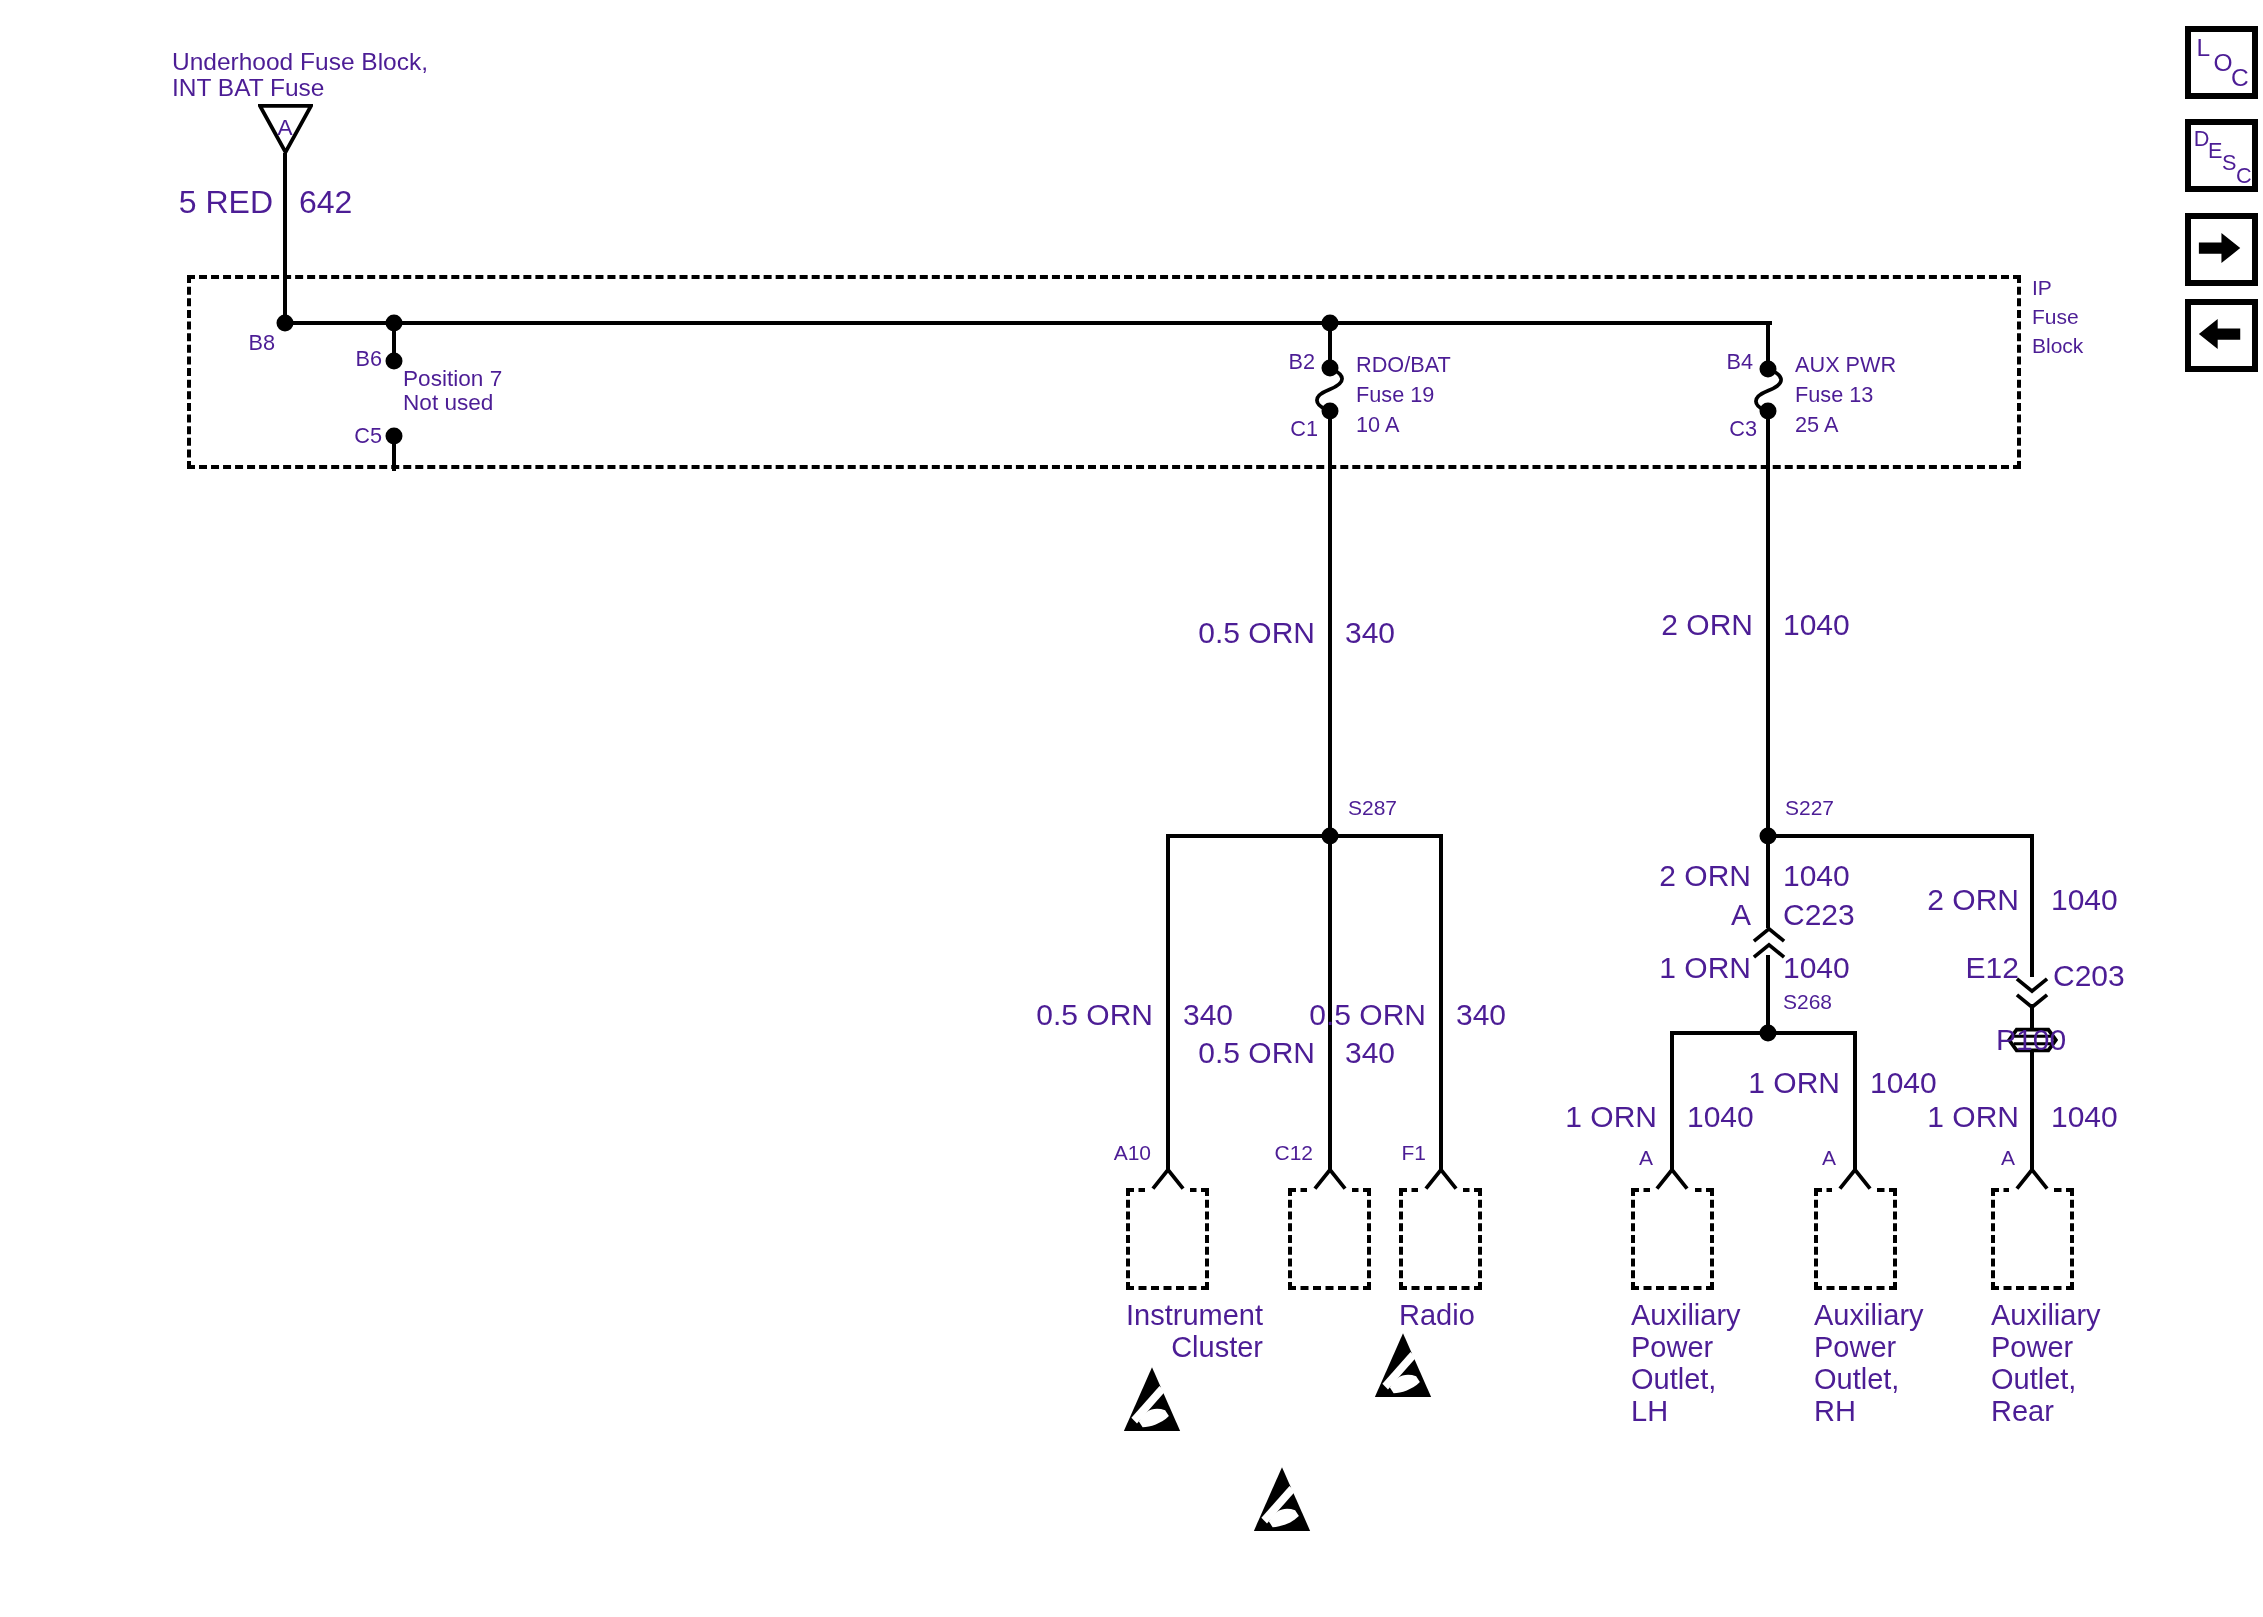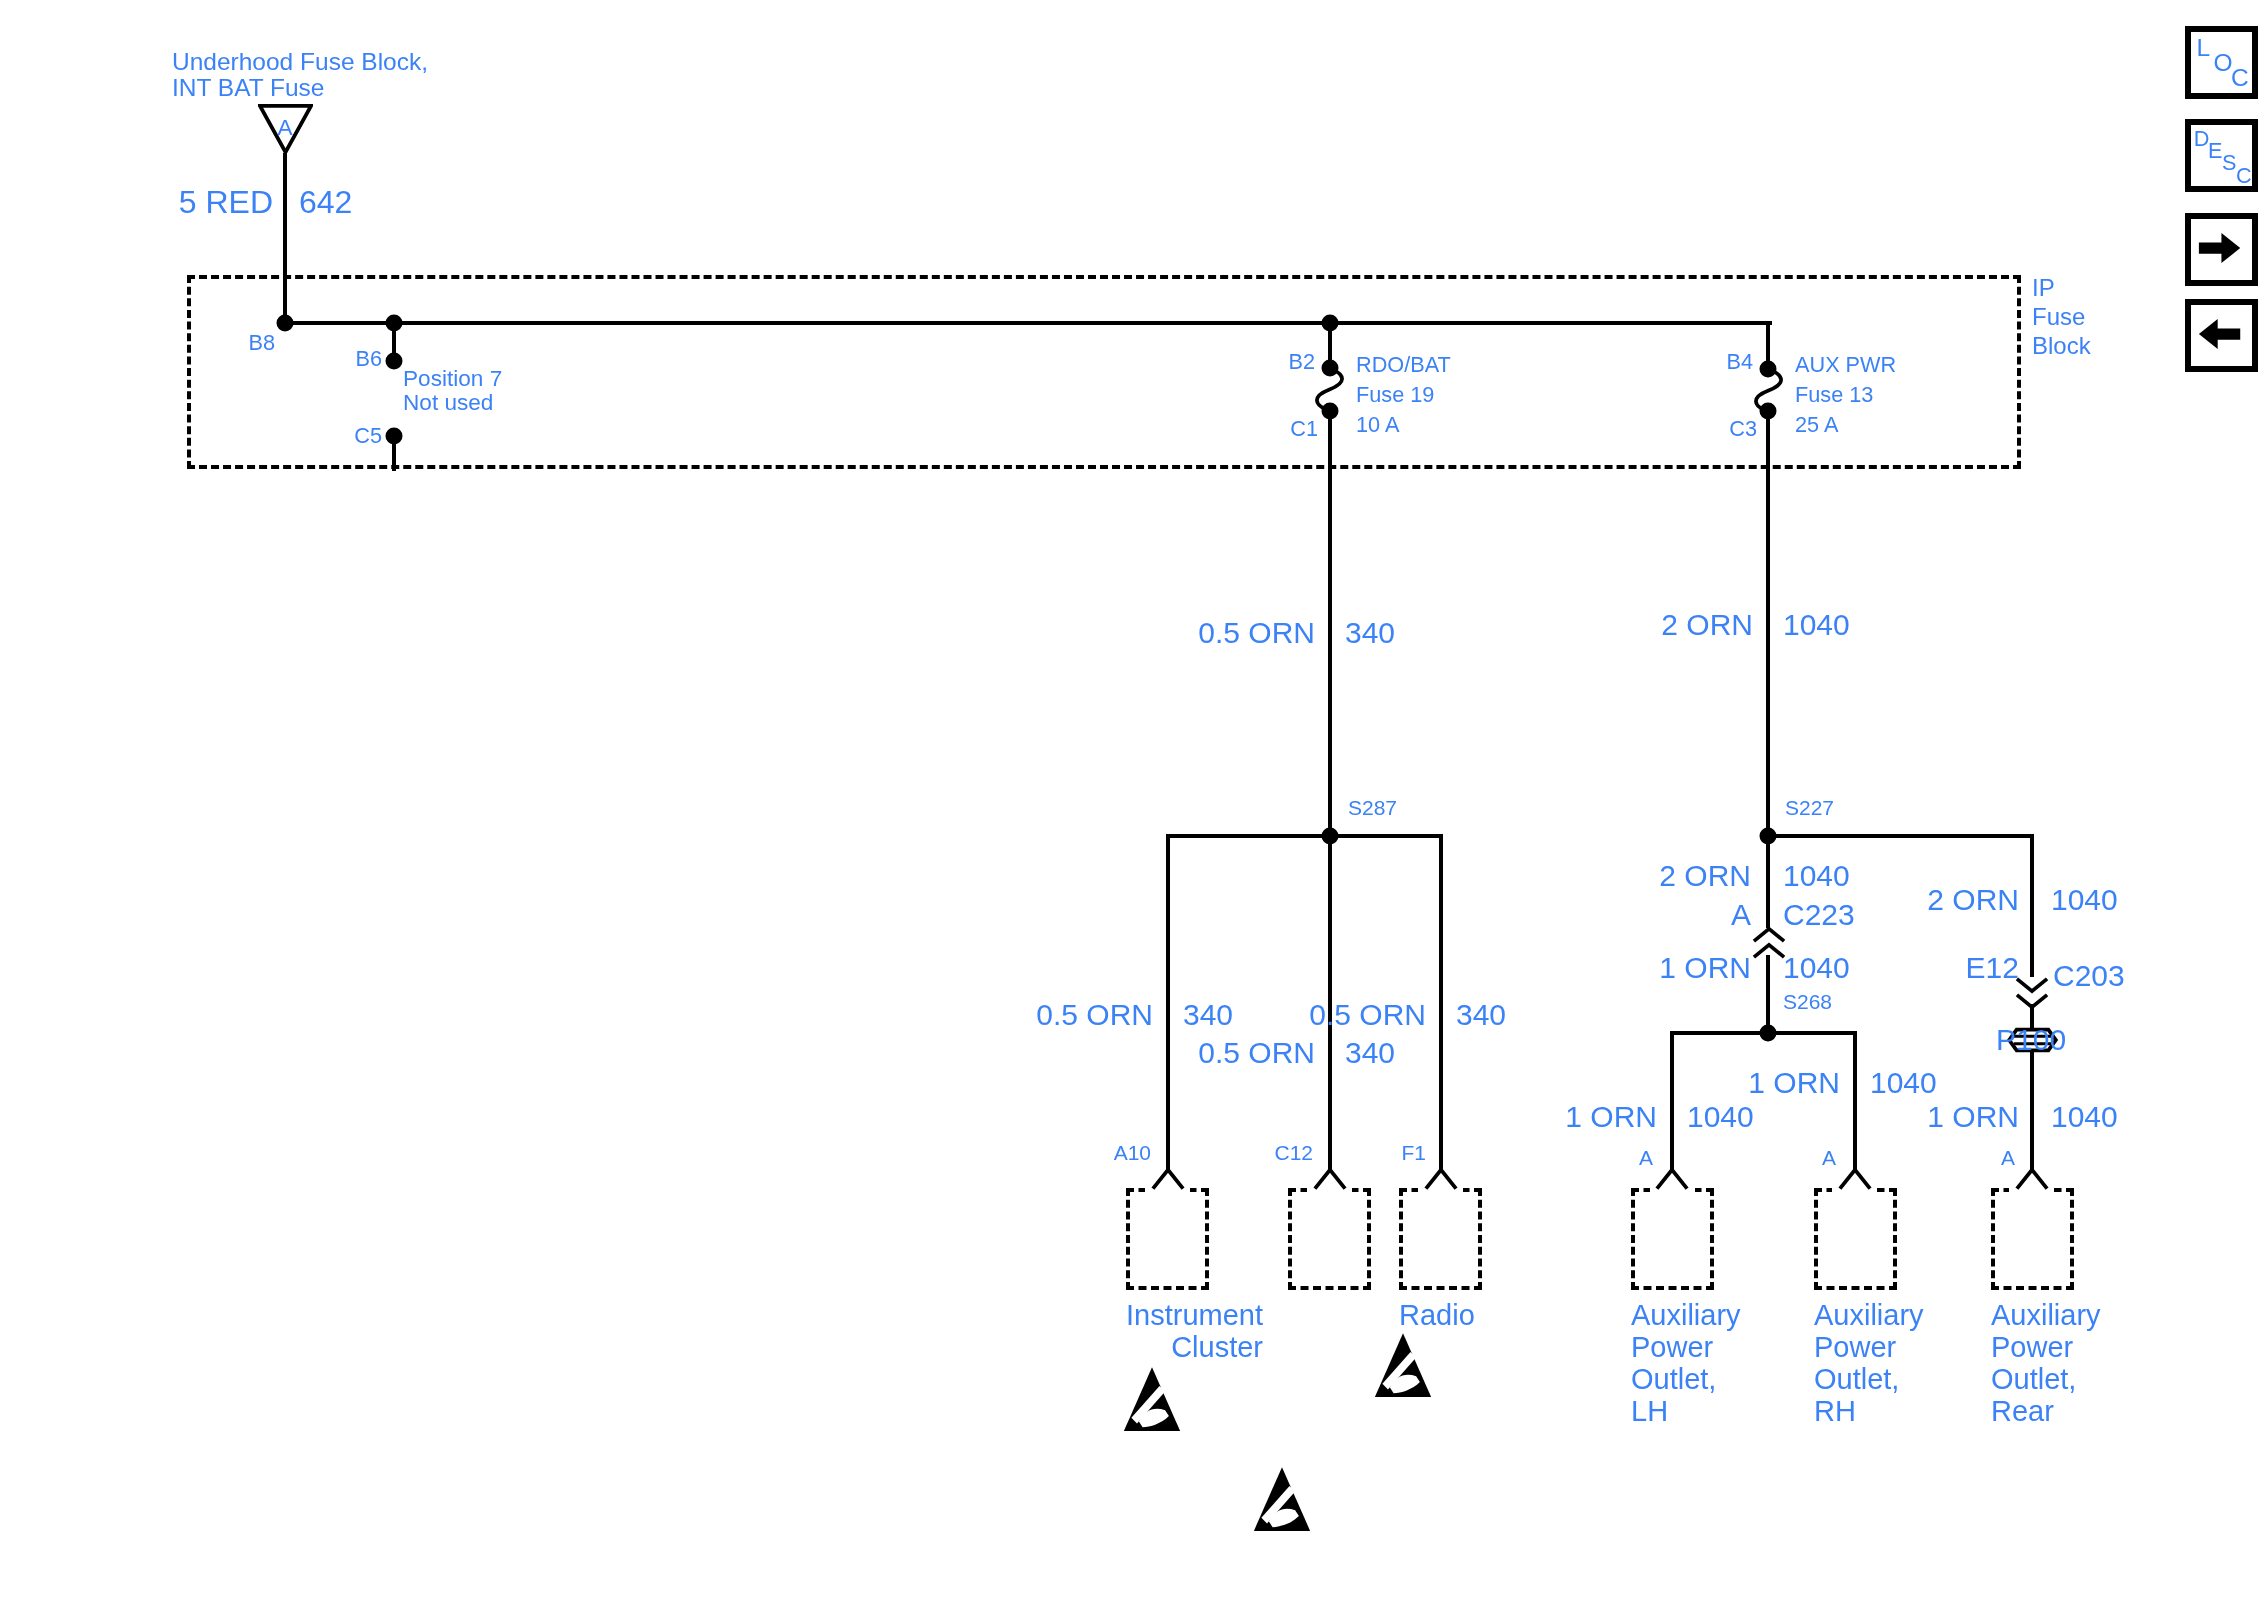--- a/index.html
+++ b/index.html
@@ -1,29 +1,29 @@
 <!DOCTYPE html>
 <html style="font-size:15px"><head>
 <meta charset="utf-8">
 <style>
   html,body{margin:0;padding:0;background:#fff;}
   #stage{position:relative;width:2264px;height:1618px;background:#fff;overflow:hidden;
-         font-family:"Liberation Sans",sans-serif;color:#3b82f6;}
+         font-family:"Liberation Sans",sans-serif;color:#4c1d95;}
   .hl{position:absolute;height:3.8px;background:#000;}
   .vl{position:absolute;width:3.8px;background:#000;}
   .dot{position:absolute;width:17px;height:17px;border-radius:50%;background:#000;transform:translate(-50%,-50%);}
   .lbl{position:absolute;font-size:30px;line-height:1.05;white-space:pre-line;}
   .r{transform:translate(-100%,-50%);text-align:right;}
   .l{transform:translate(0,-50%);}
   .c{transform:translate(-50%,-50%);text-align:center;}
   .blk{transform:none;}
   .f23{font-size:21.7px;}
   .f24{font-size:22.6px;}
   .f26{font-size:24.5px;}
-  .f27{font-size:24px;line-height:29px;}
+  .f27{font-size:21px;line-height:29px;}
   .f30{font-size:21px;}
   .f31{font-size:29px;line-height:32px;}
   .f34{font-size:32px;}
   .fuse-desc{font-size:21.7px;line-height:30px;}
   .cbox{position:absolute;width:83px;height:102px;border:4.7px dashed #000;box-sizing:border-box;background:#fff;}
   .ipbox{position:absolute;left:187px;top:275px;width:1834px;height:194px;border:4.7px dashed #000;box-sizing:border-box;}
   .mask{position:absolute;background:#fff;}
   .glyph{position:absolute;}
   .btn{position:absolute;left:2185px;width:73px;height:73px;border:6.6px solid #000;box-sizing:border-box;background:#fff;cursor:pointer;}
   .stair{position:absolute;font-size:24.5px;font-weight:400;}

